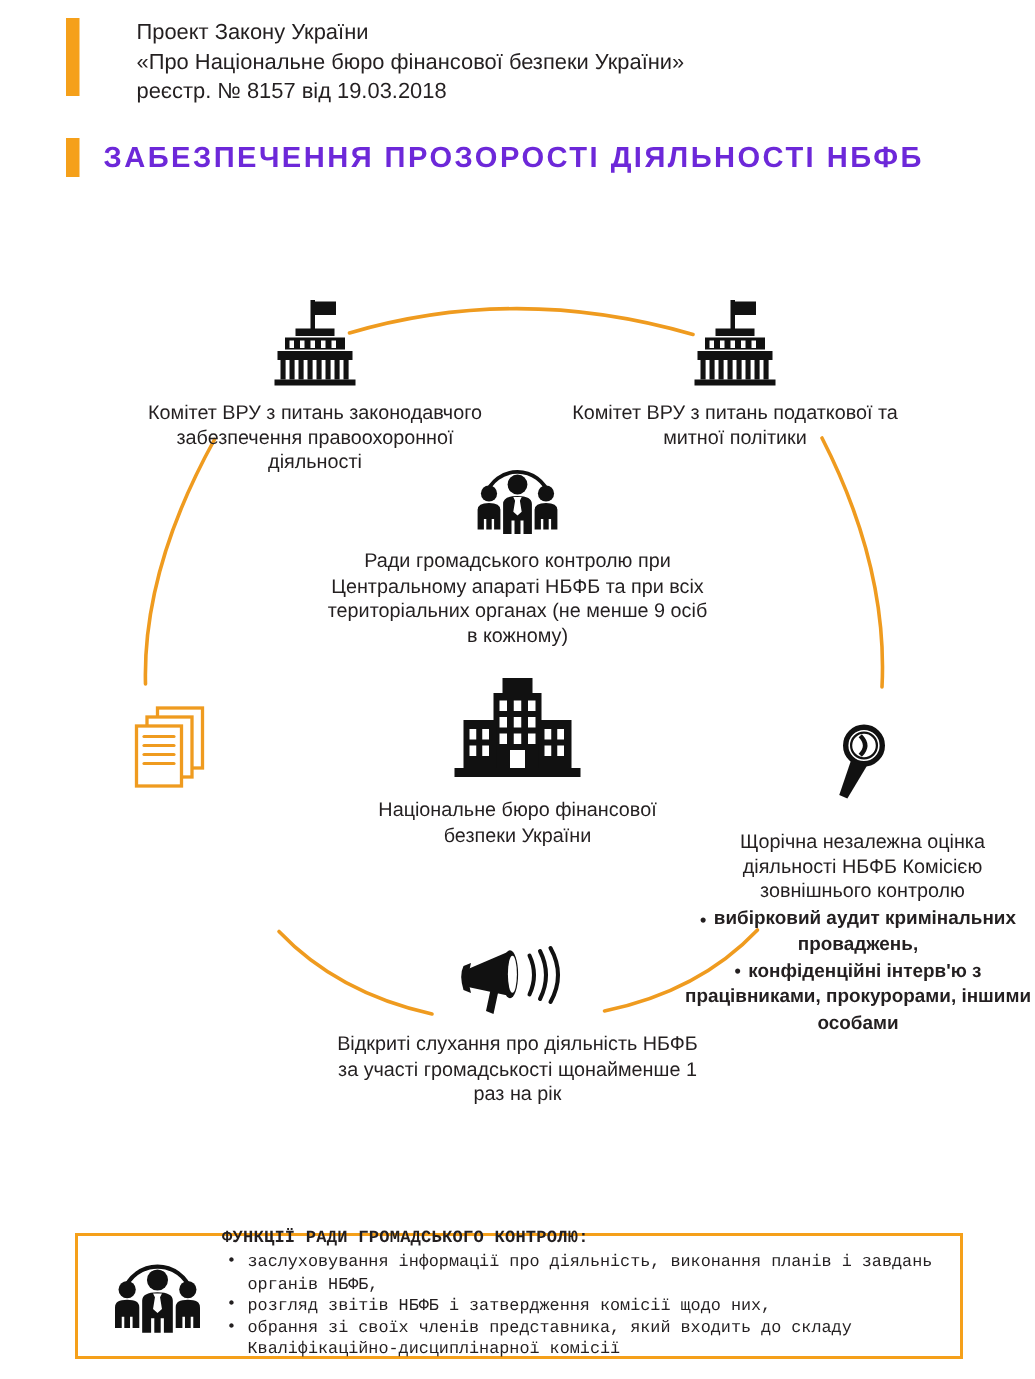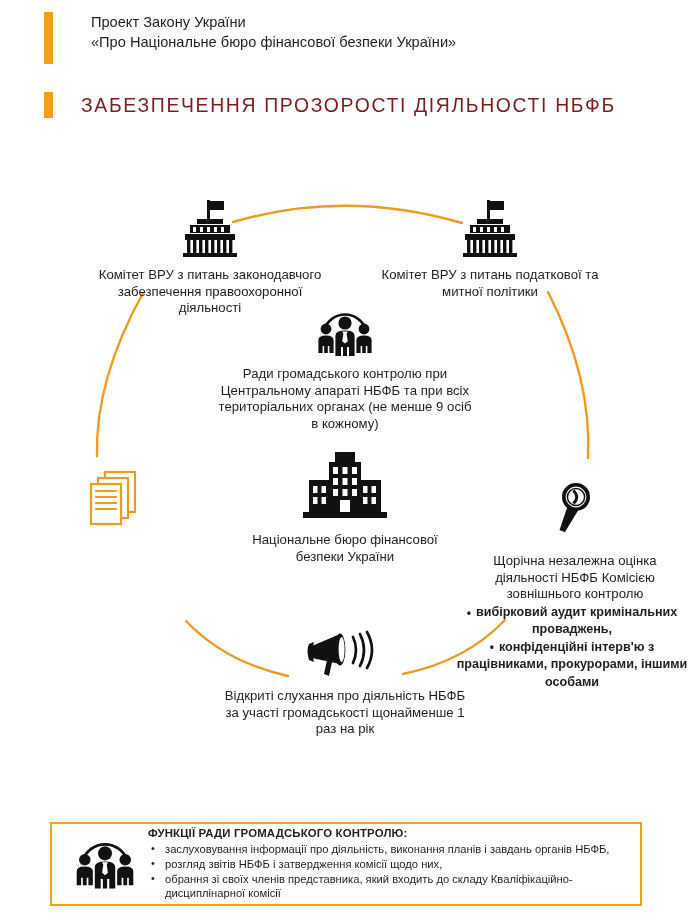--- a/index.html
+++ b/index.html
@@ -48,26 +48,26 @@
   #title-block {
     position: absolute;
     left: 44px;
     top: 92px;
     width: 630px;
     display: flex;
     align-items: center;
   }
   #title-bar { height: 26px; }
   #main-title {
-    margin-left: 28px;
+    margin-left: 16px;
     font-size: 19.4px;
-    font-weight: normal;
+    font-weight: bold;
     letter-spacing: 1.65px;
     white-space: nowrap;
-    color: #7f1d1d;
+    color: #6d28d9;
   }
 
   
   #arc-layer {
     position: absolute;
     left: 0;
     top: 0;
     width: 690px;
     height: 919px;
     pointer-events: none;
@@ -151,20 +151,21 @@
   #footer-icon {
     flex: 0 0 auto;
     width: 78px;
     display: flex;
     justify-content: center;
     align-items: center;
   }
   #footer-content {
     flex: 1 1 auto;
     margin-left: 4px;
+    font-family: Liberation Mono, monospace;
   }
   #footer-heading {
     font-size: 11.4px;
     font-weight: bold;
     letter-spacing: 0.15px;
     margin-bottom: 3px;
     color: #231f20;
   }
   #footer-list {
     list-style: none;
@@ -191,20 +192,21 @@
 </head>
 <body>
 
 <div id="page">
 
   <div id="header-block">
     <div class="accent-bar" id="header-bar"></div>
     <div id="subtitle-lines">
       <div>Проект Закону України</div>
       <div>«Про Національне бюро фінансової безпеки України»</div>
+      <div>реєстр. № 8157 від 19.03.2018</div>
     </div>
   </div>
 
   <div id="title-block">
     <div class="accent-bar" id="title-bar"></div>
     <div id="main-title">ЗАБЕЗПЕЧЕННЯ ПРОЗОРОСТІ ДІЯЛЬНОСТІ НБФБ</div>
   </div>
 
   <svg id="arc-layer" viewBox="0 0 690 919" xmlns="http://www.w3.org/2000/svg">
     <g fill="none" stroke="#ef9b1f" stroke-width="2.4" stroke-linecap="round">

